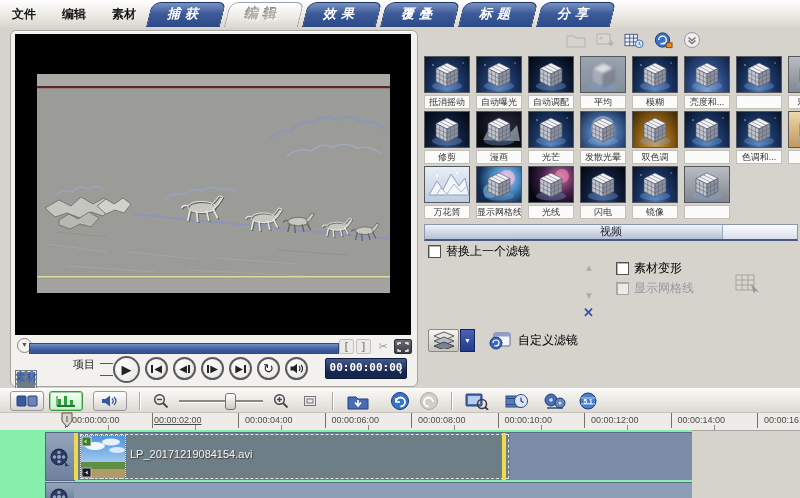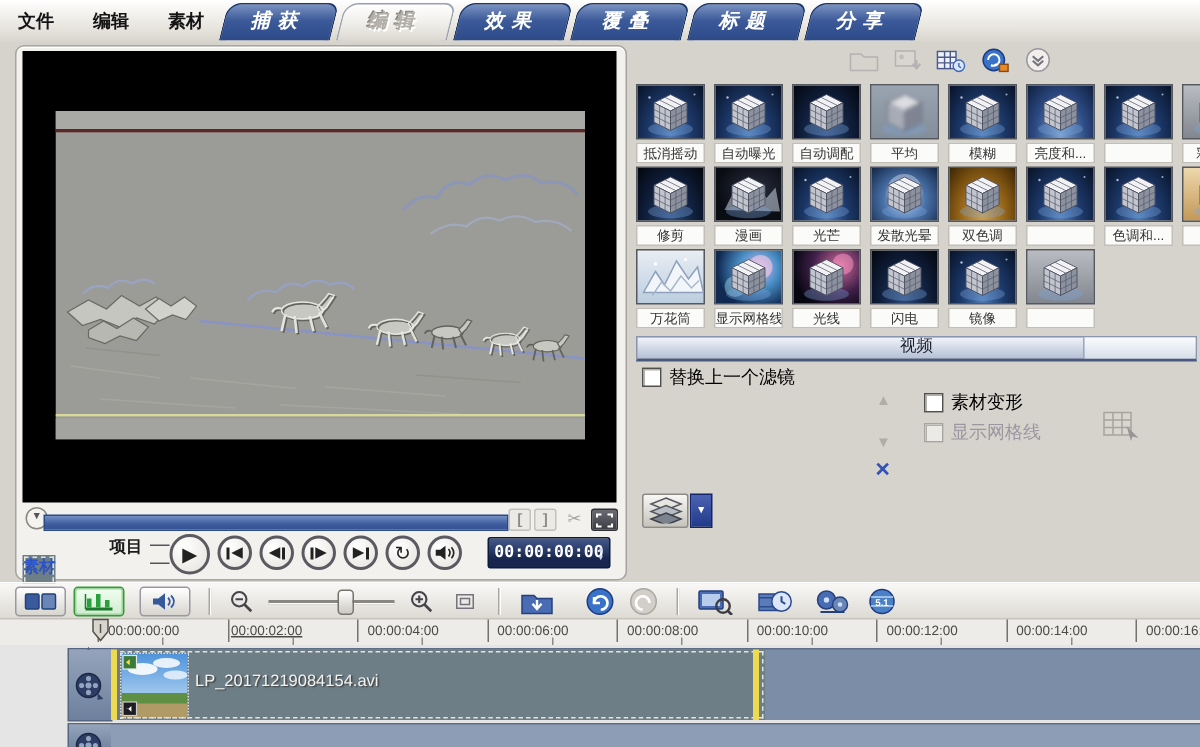--- a/index.html
+++ b/index.html
@@ -29,21 +29,21 @@
      border-radius:50%;background:#f4f3f0;font-size:7px;line-height:12px;text-align:center;color:#555;}
   .scrub-bar{position:absolute;left:14px;top:5px;width:308px;height:9px;
      background:linear-gradient(#7490c6,#3d5c9e 60%,#345292);border:1px solid #2c4a86;}
   .mark-btn{position:absolute;top:1px;width:15px;height:15px;border:1px solid #c4c1ba;border-radius:2px;
      background:#eceae6;color:#8f8c86;font-size:10px;font-weight:bold;line-height:12px;text-align:center;padding:0;}
   .cut-btn{position:absolute;top:1px;left:360px;width:16px;height:15px;border:none;background:none;
      color:#a3a09a;font-size:11px;line-height:15px;text-align:center;padding:0;}
   .enlarge-btn{position:absolute;top:1px;left:379px;width:18px;height:15px;border:1px solid #2e2e34;
      border-radius:2px;background:linear-gradient(#6a6a72,#3c3c44);padding:0;}
   .transport-row{position:absolute;left:4px;top:325px;width:398px;height:28px;}
-  .mode-label{position:absolute;left:58px;font-size:11px;font-weight:bold;color:#1a1a1a;}
+  .mode-label{position:absolute;left:58px;font-size:11px;font-weight:normal;color:#1a1a1a;}
   .mode-label.clip{color:#2a52c4;}
   .conn{position:absolute;height:1px;background:#55555a;}
   .t-btn{position:absolute;top:1px;border:2px solid #5a5a60;border-radius:50%;
      background:radial-gradient(circle at 35% 30%,#ffffff,#e4e2dc);color:#222;
      display:flex;align-items:center;justify-content:center;padding:0;}
   .t-glyph{display:flex;align-items:center;gap:1px;font-size:10px;line-height:1;}
   .t-bar{width:2px;height:8px;background:#222;}
   .timecode{position:absolute;right:6px;top:2px;width:80px;height:19px;
      background:linear-gradient(#45598c,#17264e 70%);border:1px solid #0c1a3c;border-radius:2px;
      color:#fff;font-family:"DejaVu Sans Mono",monospace;font-size:11px;font-weight:bold;
@@ -121,21 +121,21 @@
   .slider .th{position:absolute;left:46px;top:0;width:9px;height:15px;border:1px solid #76736c;
      border-radius:3px;background:linear-gradient(#ffffff,#ccc9c2);}
   
   .ruler{position:absolute;left:0;top:412px;width:800px;height:17px;background:#edece8;
      border-top:1px solid #c6c3bc;border-bottom:1px solid #a6a39c;}
   .rl-label{position:absolute;top:2px;font-size:9px;color:#4a4a46;white-space:nowrap;}
   .tick-major{position:absolute;top:0;width:1px;height:15px;background:#76736c;}
   .tick-minor{position:absolute;bottom:0;width:1px;height:5px;background:#8e8b84;}
   .playhead{position:absolute;left:59px;top:412px;width:16px;height:16px;}
   
-  .tracks{position:absolute;left:0;top:430px;width:800px;height:68px;background:#e5e5e5;overflow:hidden;}
+  .tracks{position:absolute;left:0;top:430px;width:692px;height:68px;background:#86efac;overflow:hidden;}
   .trk-head{position:absolute;left:45px;width:28px;background:linear-gradient(#95a4bc,#6e809d);
      border:1px solid #566681;}
   .trk-scroll{position:absolute;left:52px;top:0px;width:14px;height:8px;color:#3448a4;font-size:7px;
      line-height:8px;text-align:center;}
   .track-row{position:absolute;left:74px;width:726px;background:#7b8da7;border-top:1px solid #5e6e88;}
   .clip{position:absolute;left:0;top:0;height:100%;background:#6e7e87;outline:1px dashed #e4e4de;outline-offset:-2px;}
   .clip-edge{position:absolute;top:0;width:4px;height:100%;background:#eeda4e;}
   .clip-name{position:absolute;left:56px;top:15px;font-size:11px;color:#f2f2ee;text-shadow:1px 1px 1px #3a3a3a;white-space:nowrap;}
   .clip-thumb{position:absolute;left:6px;top:2px;width:44px;height:42px;border:1px dotted #ddd;}
 </style>
@@ -642,20 +642,29 @@
     <path d="M18 12 l8 8 -4 -1 -1 3 z" fill="#76737a"></path>
   </svg>
   <button class="stack-btn">
     <svg width="26" height="18" viewBox="0 0 26 18">
       <path d="M13 1 l10 4 -10 4 -10 -4 z" fill="#e8e6e0" stroke="#55585e"></path>
       <path d="M13 6 l10 4 -10 4 -10 -4 z" fill="#b8bcc4" stroke="#55585e"></path>
       <path d="M13 11 l10 4 -10 4 -10 -4 z" fill="#7c828e" stroke="#3c4048"></path>
     </svg>
   </button>
   <button class="stack-dd">▼</button>
+  <div class="customize">
+    <svg width="24" height="20" viewBox="0 0 24 20">
+      <rect x="6" y="3" width="16" height="13" rx="1" fill="#f4f6fa" stroke="#5a6a9c"></rect>
+      <rect x="6" y="3" width="16" height="3.5" fill="#8ca0cc"></rect>
+      <circle cx="8" cy="13" r="6" fill="#3a66c0" stroke="#1c3a80"></circle>
+      <path d="M5 13 a3 3 0 1 1 3 3 l1.5 -1 M8 16 l-1.6 -0.4" stroke="#fff" fill="none" stroke-width="1.2"></path>
+    </svg>
+    <span class="txt">自定义滤镜</span>
+  </div>
 
   <div class="tl-toolbar" id="tl-toolbar">
       <button class="view-btn" style="margin-left: 10px;">
         <svg width="22" height="12" viewBox="0 0 22 12">
           <rect x="1" y="1" width="9" height="10" rx="1" fill="#3a5a9c" stroke="#22407c"></rect>
           <rect x="12" y="1" width="9" height="10" rx="1" fill="#6a86b8" stroke="#22407c"></rect>
         </svg>
       </button>
       <button class="view-btn active" style="margin-left: 5px;">
         <svg width="22" height="14" viewBox="0 0 22 14">

